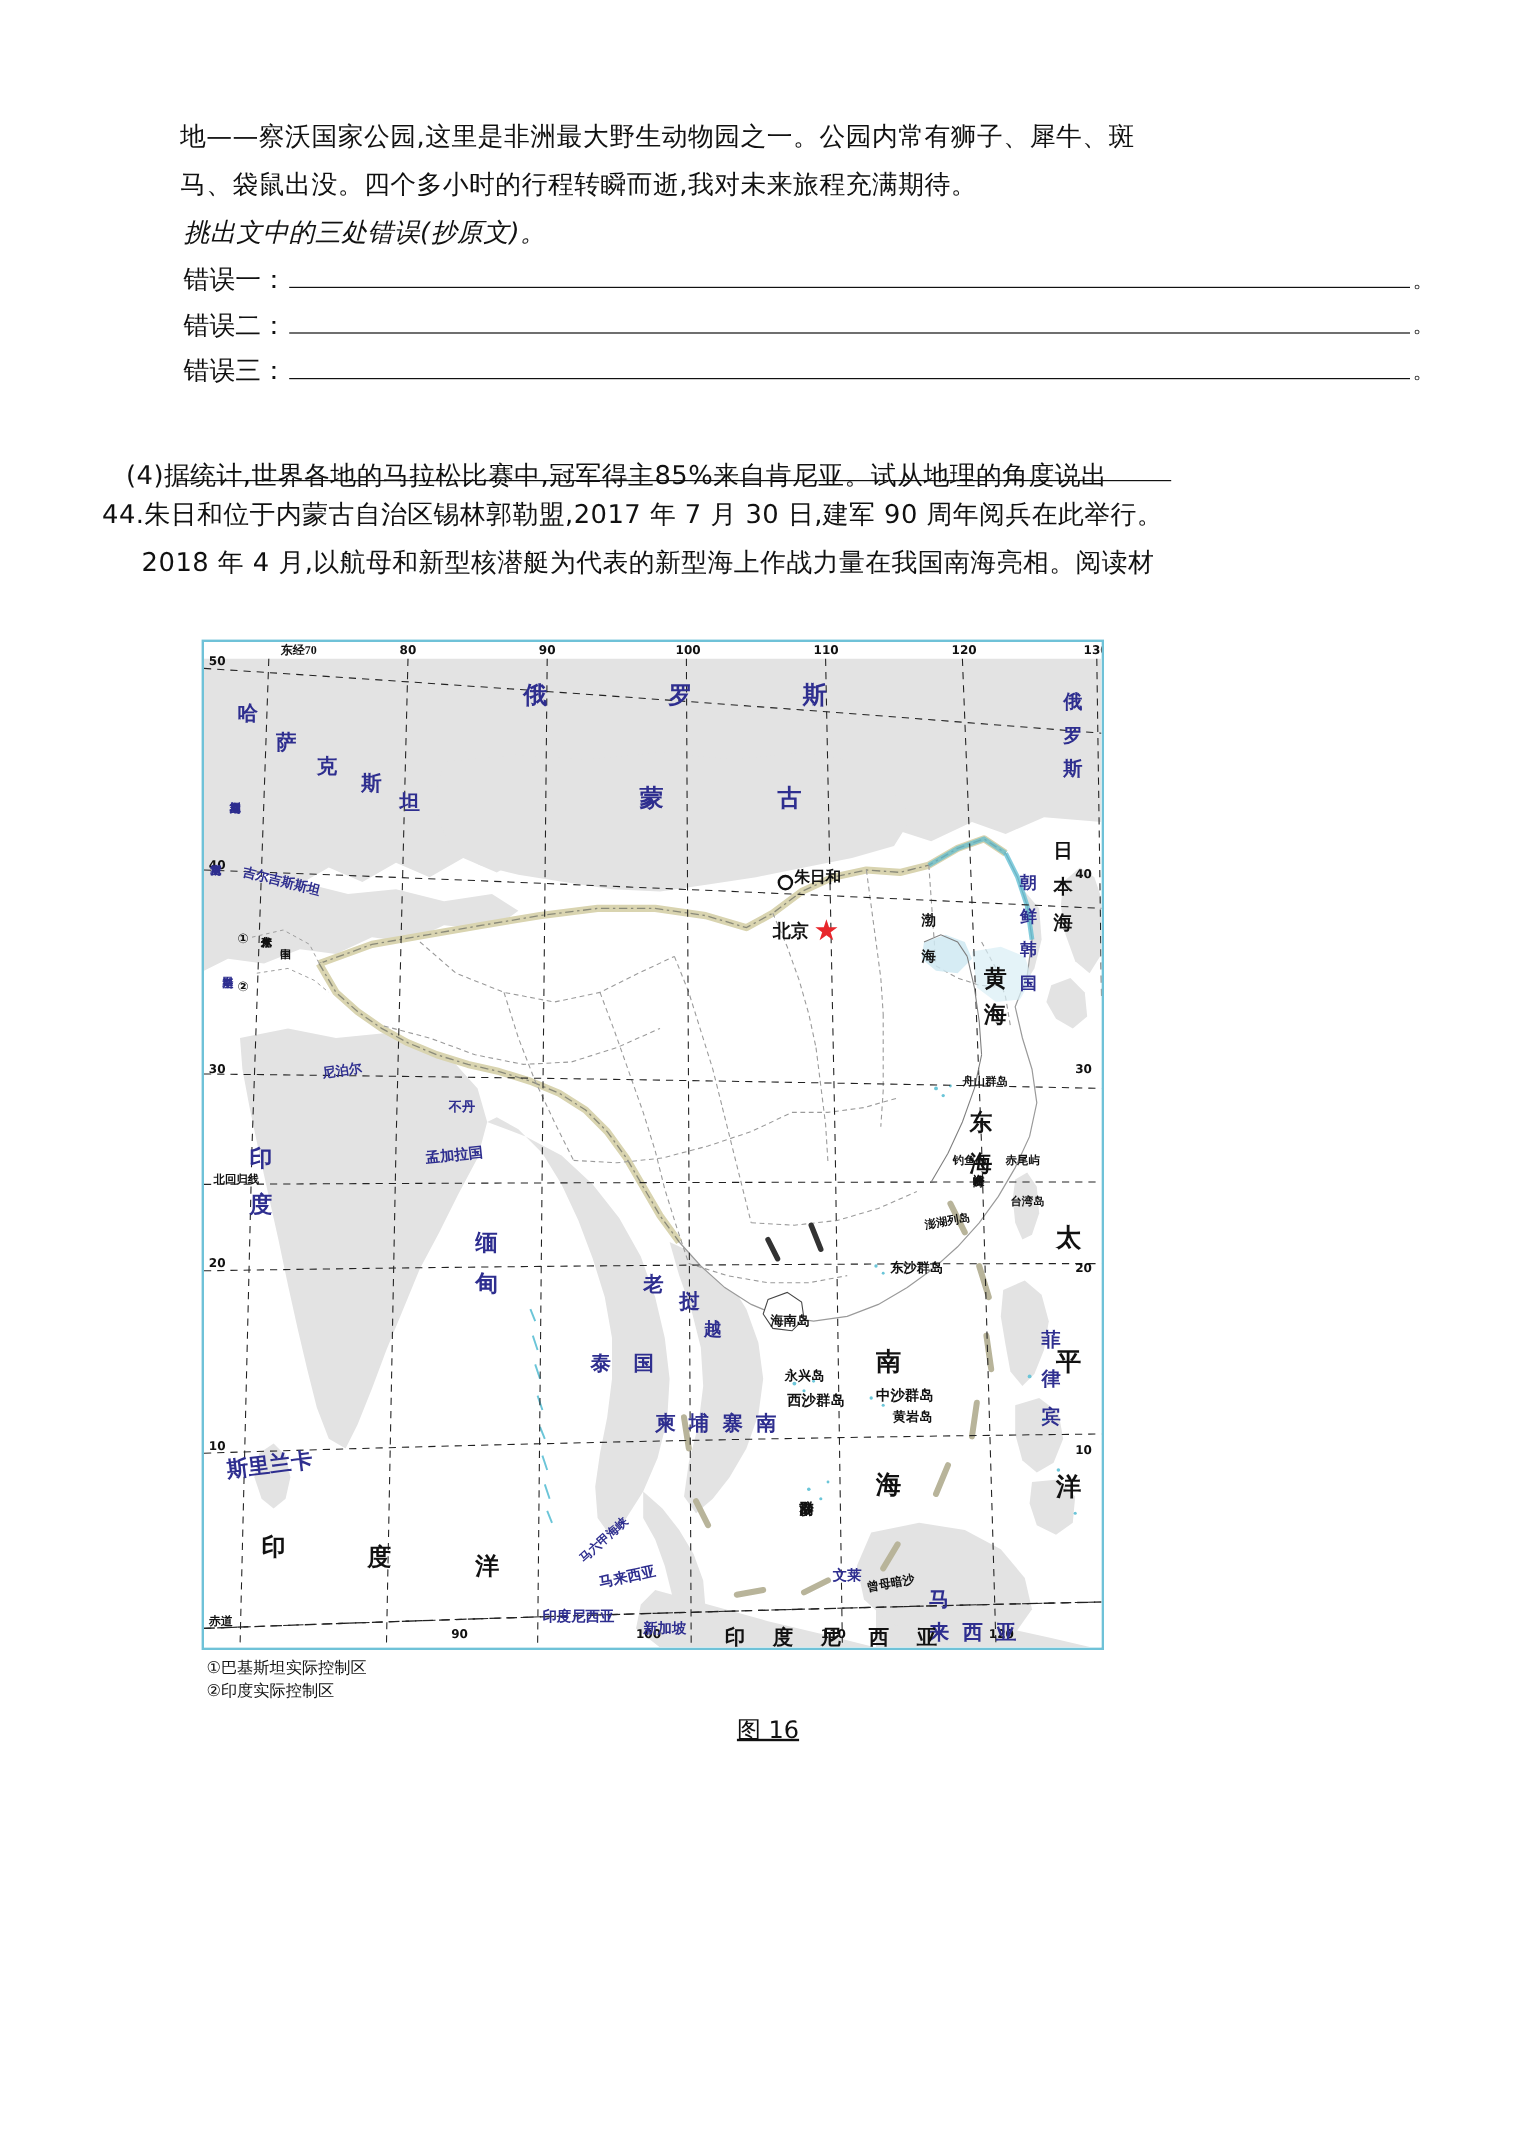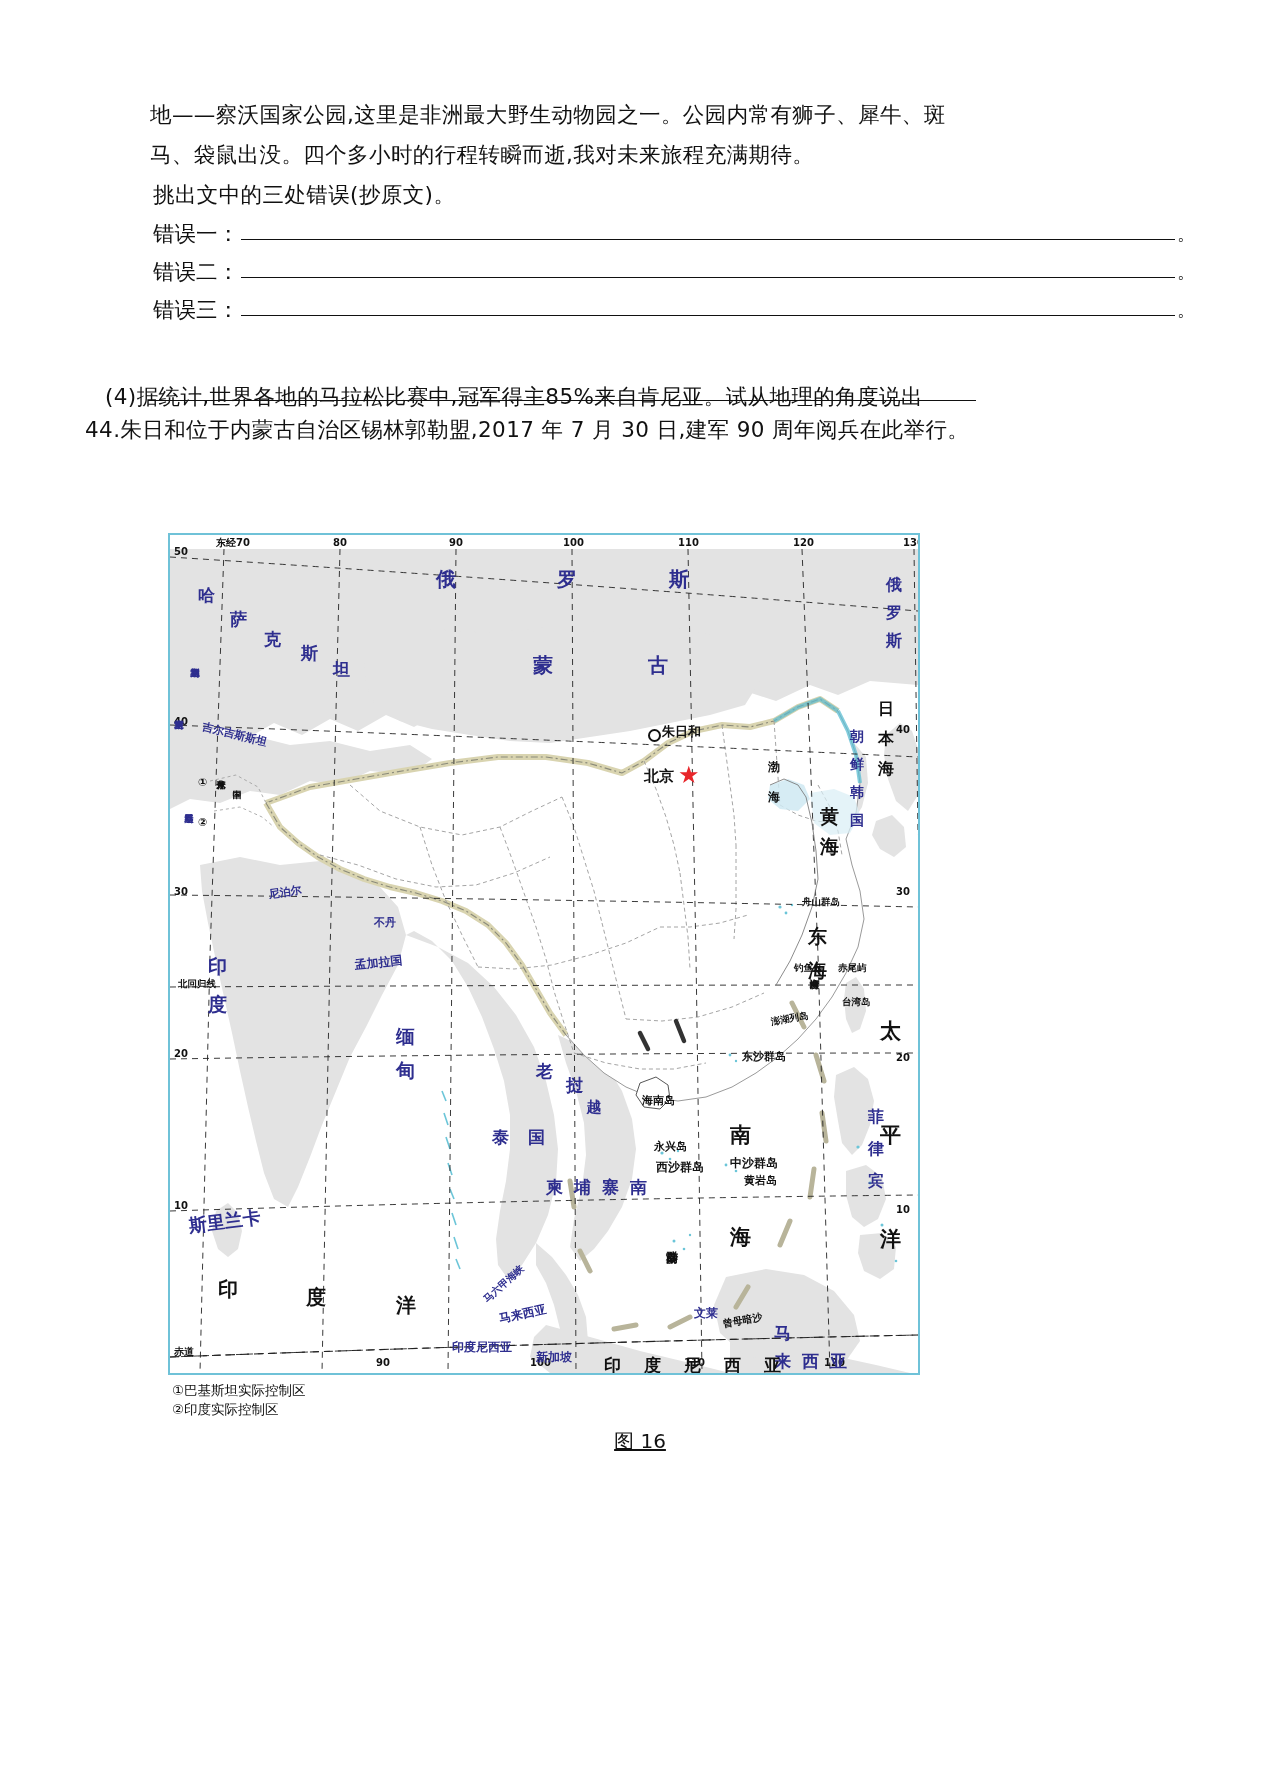--- a/index.html
+++ b/index.html
@@ -32,21 +32,21 @@
   }
 
   .line {
     font-size: 21.5px;
     line-height: 40px;
     letter-spacing: 0.4px;
     white-space: nowrap;
     color: #111;
   }
   .indent-1 { padding-left: 65px; }
-  .indent-2 { padding-left: 68px; }
+  .indent-2 { padding-left: 68px; font-style: italic; }
 
   .blank-row {
     display: flex;
     font-size: 21.5px;
     line-height: 38px;
     padding-left: 68px;
   }
   .blank-row .lbl { white-space: nowrap; }
   .blank-row .rule {
     flex: 1 1 auto;
@@ -195,20 +195,21 @@
       <span class="tail">。</span>
     </div>
 
     <div class="line" style="padding-left:20px;margin-top:48px;">(4)据统计,世界各地的马拉松比赛中,冠军得主85%来自肯尼亚。试从地理的角度说出</div>
   </div>
 
   <div class="hr-sep"></div>
 
   <div class="q44">
     <div class="line l1"><span>44.</span><span>朱日和位于内蒙古自治区锡林郭勒盟,2017 年 7 月 30 日,建军 90 周年阅兵在此举行。</span></div>
+    <div class="line l2">2018 年 4 月,以航母和新型核潜艇为代表的新型海上作战力量在我国南海亮相。阅读材</div>
   </div>
 
   <div class="map-wrap">
     <div class="map-frame">
 
       <svg class="map-svg" width="748" height="838" viewBox="0 0 748 838">
         <defs>
           <clipPath id="frameclip">
               <rect x="0" y="0" width="748" height="838"></rect>
             </clipPath>
@@ -407,21 +408,21 @@
             <path d="M648,344 L642,372 L632,400 L620,426 L606,450"></path>
           </g>
 
           <g stroke="#9a9a9a" stroke-width="0.8" fill="none" stroke-dasharray="3 3">
             <path d="M40,246 L66,240 L88,252 L96,268"></path>
             <path d="M44,276 L70,272 L92,282 L104,292"></path>
           </g>
         </g>
       </svg>
 
-      <div class="maplabel lab-grid" style="left:46px; top:3px;">东经70</div>
+      <div class="maplabel lab-grid" style="left:64px; top:3px;font-family:Liberation Serif, serif;">东经70</div>
       <div class="maplabel lab-grid" style="left:163px; top:3px;">80</div>
       <div class="maplabel lab-grid" style="left:279px; top:3px;">90</div>
       <div class="maplabel lab-grid" style="left:393px; top:3px;">100</div>
       <div class="maplabel lab-grid" style="left:508px; top:3px;">110</div>
       <div class="maplabel lab-grid" style="left:623px; top:3px;">120</div>
       <div class="maplabel lab-grid" style="left:733px; top:3px;">130</div>
 
       <div class="maplabel lab-grid" style="left:206px; top:823px;">90</div>
       <div class="maplabel lab-grid" style="left:360px; top:823px;">100</div>
       <div class="maplabel lab-grid" style="left:514px; top:823px;">110</div>

